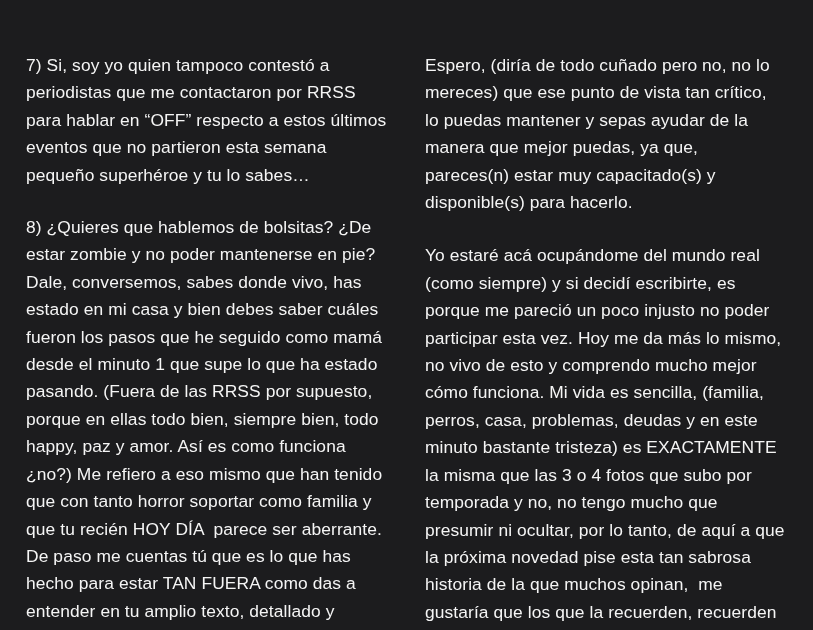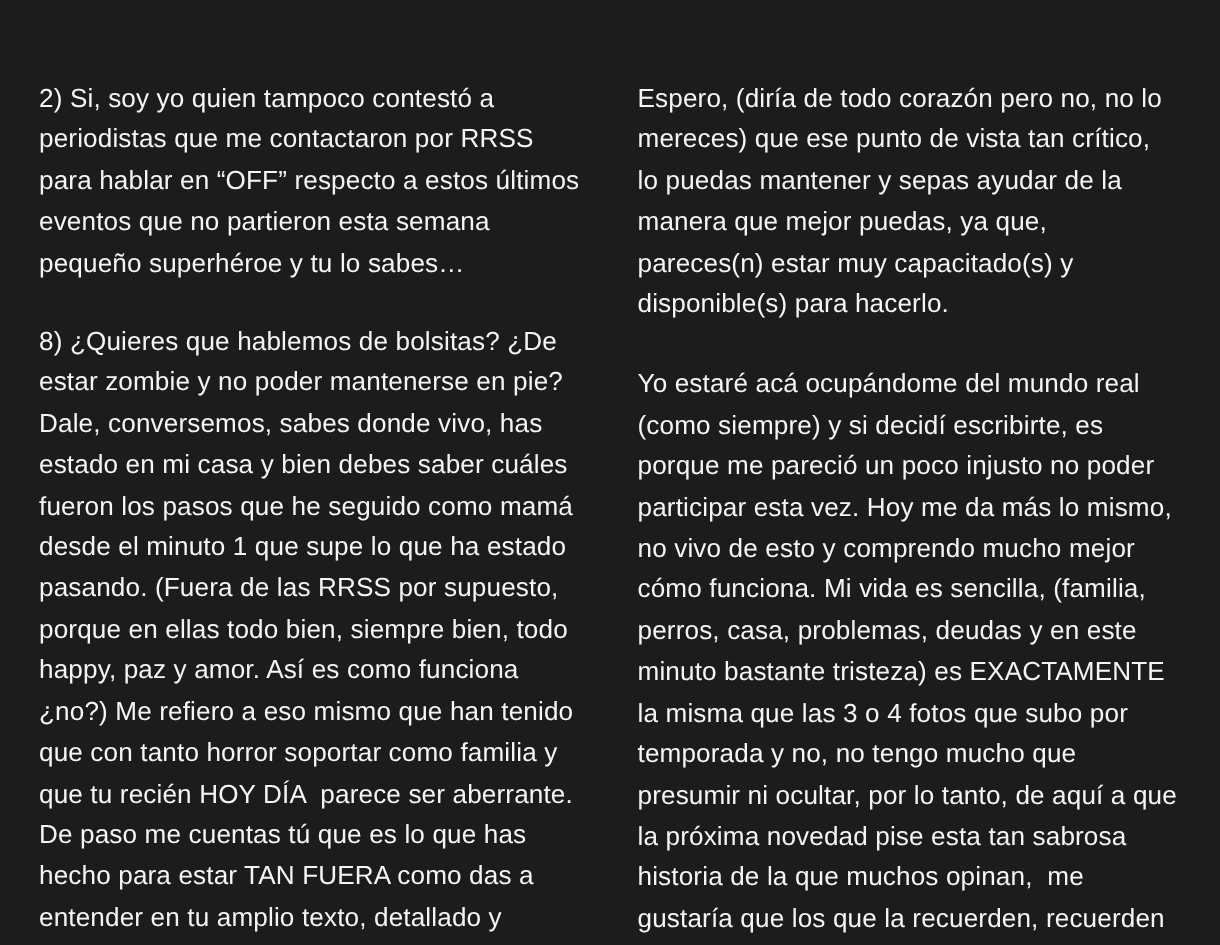--- a/index.html
+++ b/index.html
@@ -49,22 +49,22 @@
   .col-right .para {
     margin-bottom: 26px;
   }
 </style>
 </head>
 <body>
 
 <div class="page">
 
   <div class="column col-left">
-    <p class="para">2) Si, soy yo quien tampoco contestó a periodistas que me contactaron por RRSS para hablar en “OFF” respecto a estos últimos eventos que no partieron esta semana pequeño superhéroe y tu lo sabes…</p>
+    <p class="para">7) Si, soy yo quien tampoco contestó a periodistas que me contactaron por RRSS para hablar en “OFF” respecto a estos últimos eventos que no partieron esta semana pequeño superhéroe y tu lo sabes…</p>
     <p class="para">8) ¿Quieres que hablemos de bolsitas? ¿De estar zombie y no poder mantenerse en pie? Dale, conversemos, sabes donde vivo, has estado en mi casa y bien debes saber cuáles fueron los pasos que he seguido como mamá desde el minuto 1 que supe lo que ha estado pasando. (Fuera de las RRSS por supuesto, porque en ellas todo bien, siempre bien, todo happy, paz y amor. Así es como funciona ¿no?) Me refiero a eso mismo que han tenido que con tanto horror soportar como familia y que tu recién HOY DÍA  parece ser aberrante. De paso me cuentas tú que es lo que has hecho para estar TAN FUERA como das a entender en tu amplio texto, detallado y dedicado a un tercero y como lo has logrado con tu hermana y cuñado también.</p>
   </div>
 
   <div class="column col-right">
-    <p class="para">Espero, (diría de todo corazón pero no, no lo mereces) que ese punto de vista tan crítico, lo puedas mantener y sepas ayudar de la manera que mejor puedas, ya que, pareces(n) estar muy capacitado(s) y disponible(s) para hacerlo.</p>
+    <p class="para">Espero, (diría de todo cuñado pero no, no lo mereces) que ese punto de vista tan crítico, lo puedas mantener y sepas ayudar de la manera que mejor puedas, ya que, pareces(n) estar muy capacitado(s) y disponible(s) para hacerlo.</p>
     <p class="para">Yo estaré acá ocupándome del mundo real (como siempre) y si decidí escribirte, es porque me pareció un poco injusto no poder participar esta vez. Hoy me da más lo mismo, no vivo de esto y comprendo mucho mejor cómo funciona. Mi vida es sencilla, (familia, perros, casa, problemas, deudas y en este minuto bastante tristeza) es EXACTAMENTE la misma que las 3 o 4 fotos que subo por temporada y no, no tengo mucho que presumir ni ocultar, por lo tanto, de aquí a que la próxima novedad pise esta tan sabrosa historia de la que muchos opinan,  me gustaría que los que la recuerden, recuerden que al igual que a ti pequeño superhéroe te tienen como hermano,  este hijo grandioso de 23 años (que está siendo el fusible en esta nueva pasada) también tiene y tendrá siempre una tremenda mamá.</p>
   </div>
 
 </div>
 
 </body></html>

